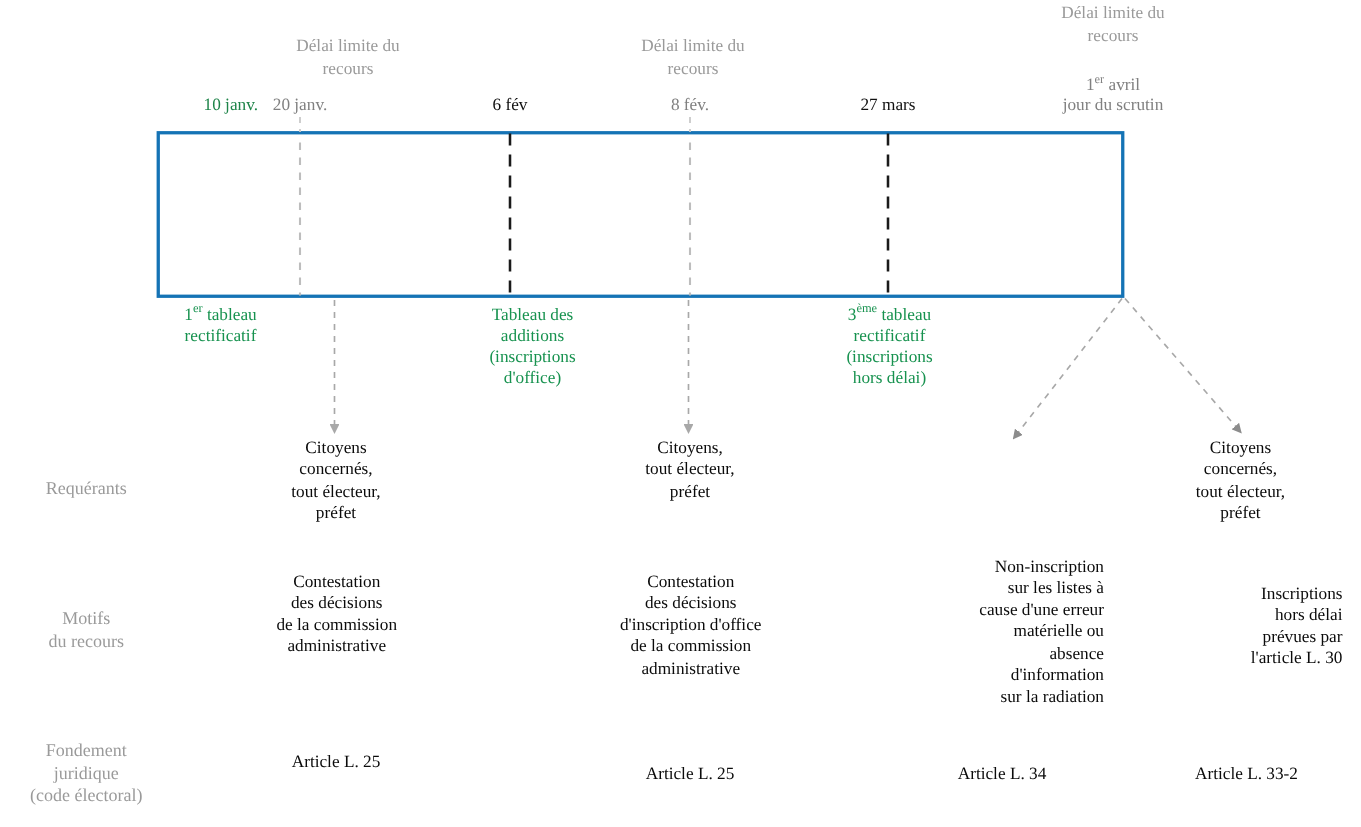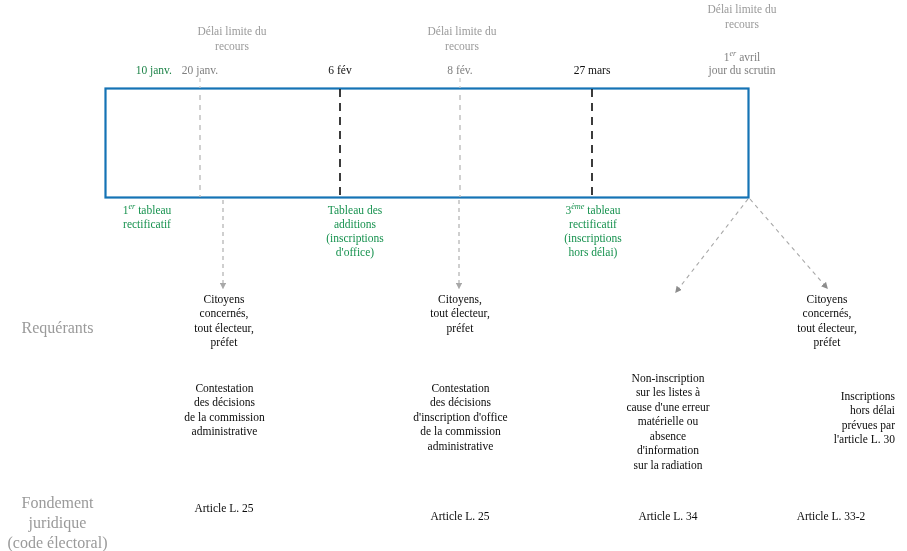--- a/index.html
+++ b/index.html
@@ -48,37 +48,36 @@
     font-size: 11.5px;
     color: #9a9a9a;
     line-height: 1.28;
   }
   .tableau {
     font-size: 11.5px;
     color: #17924f;
     line-height: 1.22;
   }
   .rowlabel {
-    font-size: 16px;
+    font-size: 12px;
     color: #9a9a9a;
     line-height: 1.25;
   }
   .cell {
     font-size: 11.5px;
     color: #0b0b0b;
     line-height: 1.26;
   }
   .cell.req {
     font-size: 11.5px;
   }
   .sup {
     font-size: 0.72em;
     vertical-align: super;
     line-height: 0;
-    font-style: italic;
   }
 </style>
 </head>
 <body>
 
 <div id="diagram">
 
   <svg id="svg-layer" viewBox="0 0 907 551" width="907" height="551" xmlns="http://www.w3.org/2000/svg">
     <defs>
       <marker id="arrow-gray" viewBox="0 0 10 10" refX="8" refY="5" markerWidth="6" markerHeight="6" orient="auto-start-reverse">
@@ -125,20 +124,22 @@
   <div class="txt tableau" style="left:288px; top:203px; width:134px;">Tableau des
 additions
 (inscriptions
 d'office)</div>
   <div class="txt tableau" style="left:525px; top:203px; width:136px;">3<span class="sup">ème</span> tableau
 rectificatif
 (inscriptions
 hors délai)</div>
 
   <div class="txt rowlabel" style="left:0px; top:318px; width:115px;">Requérants</div>
+  <div class="txt rowlabel" style="left:0px; top:405px; width:115px;">Motifs
+du recours</div>
   <div class="txt rowlabel" style="left:0px; top:493px; width:115px;">Fondement
 juridique
 (code électoral)</div>
 
   <div class="txt cell req" style="left:160px; top:292px; width:128px;">Citoyens
 concernés,
 tout électeur,
 préfet</div>
   <div class="txt cell" style="left:152px; top:381px; width:145px;">Contestation
 des décisions
@@ -149,21 +150,21 @@
   <div class="txt cell req" style="left:396px; top:292px; width:128px;">Citoyens,
 tout électeur,
 préfet</div>
   <div class="txt cell" style="left:382px; top:381px; width:157px;">Contestation
 des décisions
 d'inscription d'office
 de la commission
 administrative</div>
   <div class="txt cell" style="left:396px; top:509px; width:128px;">Article L. 25</div>
 
-  <div class="txt cell" style="left:600px; top:371px; width:136px;">Non-inscription
+  <div class="txt cell" style="left:600px; top:371px; width:136px;text-align:right;">Non-inscription
 sur les listes à
 cause d'une erreur
 matérielle ou
 absence
 d'information
 sur la radiation</div>
   <div class="txt cell" style="left:604px; top:509px; width:128px;">Article L. 34</div>
 
   <div class="txt cell req" style="left:763px; top:292px; width:128px;">Citoyens
 concernés,

